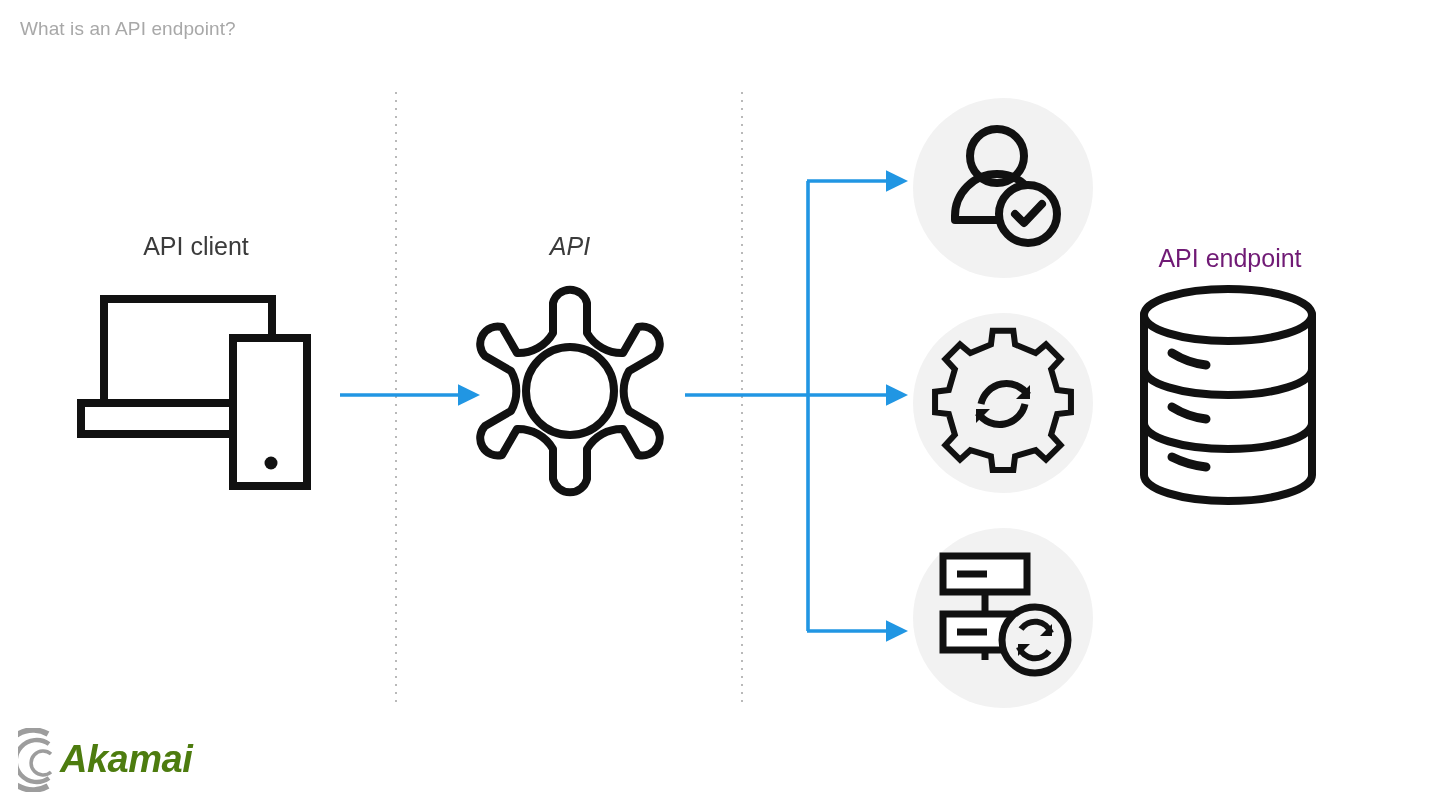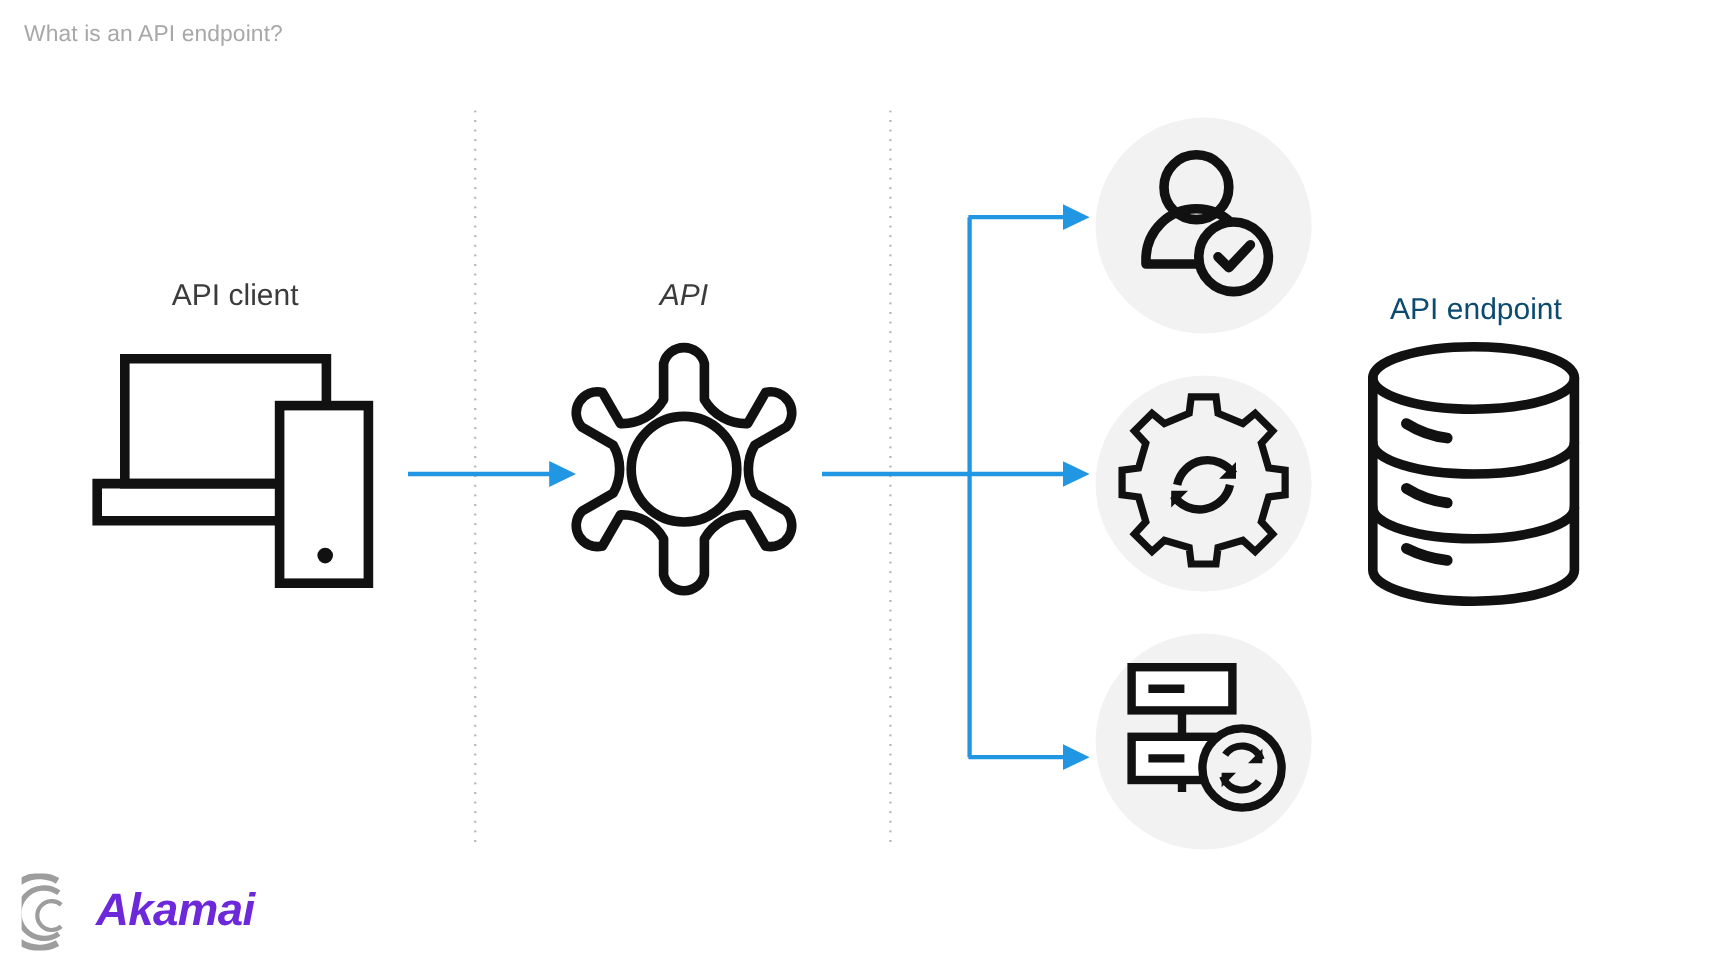--- a/index.html
+++ b/index.html
@@ -94,21 +94,21 @@
 
 <div id="stage" style="background: rgb(255, 255, 255);">
 
   <div class="abs" id="page-title" style="color: rgb(168, 168, 168);">What is an API endpoint?</div>
 
   <div class="abs divider" id="divider-1"></div>
   <div class="abs divider" id="divider-2"></div>
 
   <div class="abs stage-label" id="label-api-client" style="color: rgb(59, 59, 59);">API client</div>
   <div class="abs stage-label" id="label-api" style="color: rgb(59, 59, 59); font-style: italic;">API</div>
-  <div class="abs stage-label" id="label-api-endpoint" style="color: #0c4a6e;">API endpoint</div>
+  <div class="abs stage-label" id="label-api-endpoint" style="color: #701a75;">API endpoint</div>
 
   <div class="abs icon-circle" id="circle-identity" style="background: rgb(242, 242, 242);"></div>
   <div class="abs icon-circle" id="circle-process" style="background: rgb(242, 242, 242);"></div>
   <div class="abs icon-circle" id="circle-data" style="background: rgb(242, 242, 242);"></div>
 
   <svg class="layer" id="arrows-layer" width="1440" height="810">
     <defs>
       <marker id="ah" markerWidth="7" markerHeight="7" refX="1.2" refY="3" orient="auto" markerUnits="strokeWidth">
         <path d="M0,0 L6.2,3 L0,6 Z" class="arrow-fill" style="fill: rgb(33, 150, 227);"></path>
       </marker>
@@ -255,21 +255,21 @@
   </svg>
 
   <div class="abs" id="akamai-logo">
     <svg width="180" height="64" viewBox="0 0 180 64">
       <g fill="none" stroke="#9d9d9d">
         <path d="M 30,6 A 30,30 0 1 0 30,58" stroke-width="5.5"></path>
         <path d="M 31,16 A 21,21 0 1 0 31,50" stroke-width="4.5"></path>
         <path d="M 33,26 A 12,12 0 1 0 33,44" stroke-width="3.5"></path>
       </g>
     </svg>
-    <div id="akamai-wordmark" style="color: #6d28d9; margin-left: 20px;">Akamai</div>
+    <div id="akamai-wordmark" style="color: #4d7c0f;">Akamai</div>
   </div>
 
 </div>
 
 <style>
   .arrow-stroke { stroke: #2196e3; stroke-width: 3.6; fill: none; }
   .arrow-fill   { fill: #2196e3; }
   .icon-circle  { background: #f2f2f2; }
 </style>
 

